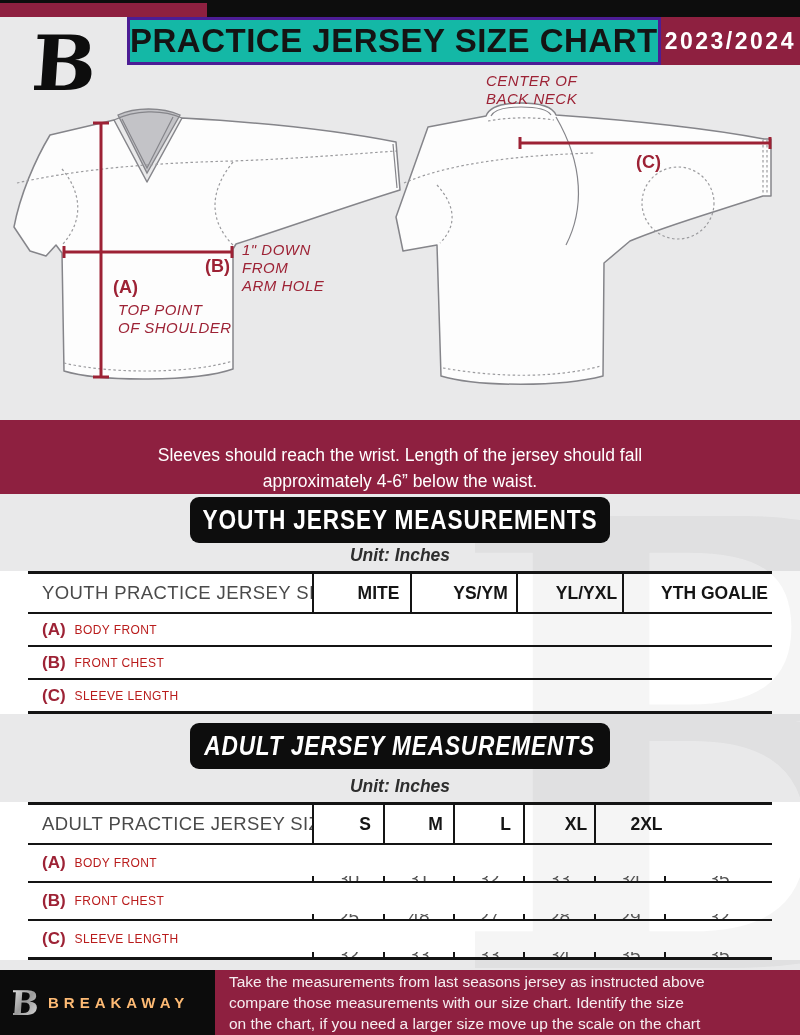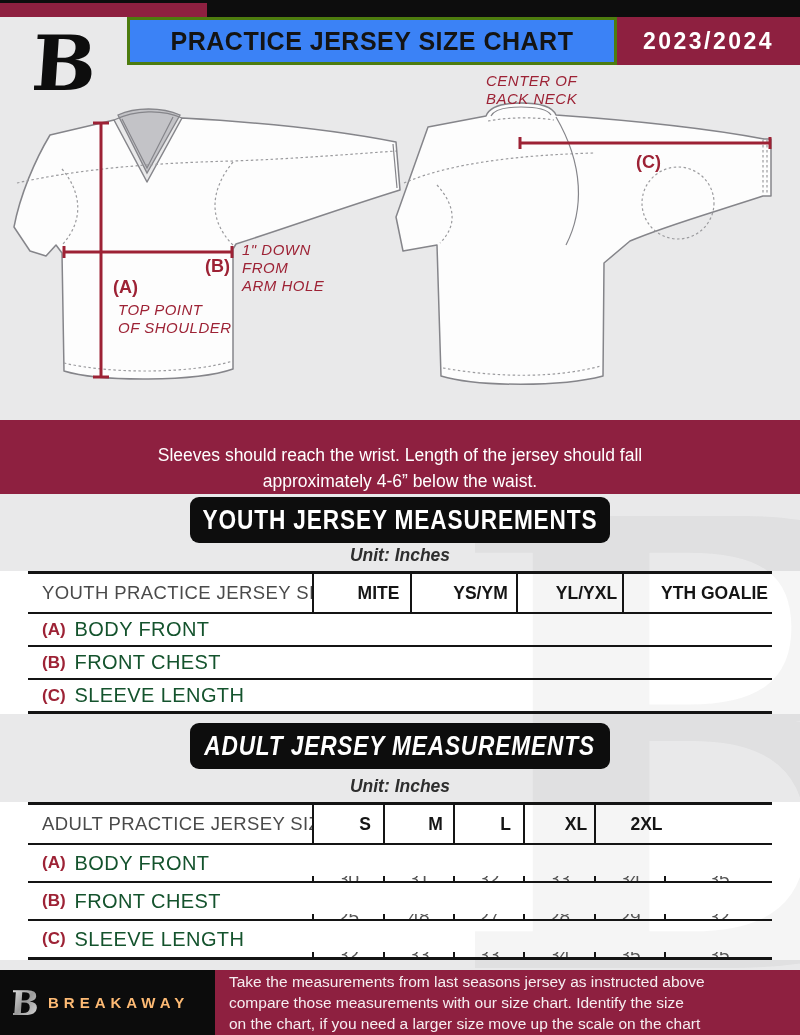--- a/index.html
+++ b/index.html
@@ -5,23 +5,23 @@
   html,body { margin:0; padding:0; }
   .page {
     position:relative; width:800px; height:1035px; overflow:hidden;
     background:#e9e9ea; font-family:"Liberation Sans", sans-serif;
   }
   
   .top-line   { position:absolute; left:0; top:0; width:800px; height:4px; background:#0d0d0d; }
   .top-maroon { position:absolute; left:0; top:3px; width:207px; height:14px; background:#8e2040; }
   .top-black  { position:absolute; left:207px; top:0; width:593px; height:17px; background:#0d0d0d; }
   .title-row  { position:absolute; left:127px; top:17px; width:673px; height:48px; display:flex; }
-  .title-box  { flex:1; background:#3b82f6; border:3px solid #4d7c0f; box-sizing:border-box;
+  .title-box  { flex:1; background:#14b8a6; border:3px solid #4c1d95; box-sizing:border-box;
                 display:flex; align-items:center; justify-content:center;
-                font-size:25px; font-weight:bold; letter-spacing:.5px; color:#141414; white-space:nowrap; }
+                font-size:33px; font-weight:bold; letter-spacing:.5px; color:#141414; white-space:nowrap; }
   .year-box   { width:183px; background:#8e2040; color:#fff; display:flex; align-items:center; justify-content:center;
                 font-size:23px; font-weight:bold; letter-spacing:2.5px; }
   .logo-top   { position:absolute; left:34px; top:24px; width:66px; height:80px; }
   
   .diagram { position:absolute; left:0; top:65px; width:800px; height:356px; }
   
   .banner { position:absolute; left:0; top:420px; width:800px; height:74px; background:#8e2040;
             color:#fff; display:flex; flex-direction:column; align-items:center; justify-content:flex-end;
             font-size:17.5px; line-height:26px; text-align:center; z-index:3; }
   
@@ -50,21 +50,21 @@
   .table-adult .t-row { grid-template-columns:284px 71px 70px 70px 71px 70px 1fr; }
   .t-row + .t-row { border-top:2px solid #141414; }
   .t-header { height:38px; } 
   .table-youth .t-data { height:31px; } .table-adult .t-data { height:36px; }
   .t-cell { display:flex; align-items:center; justify-content:center; border-left:2px solid #141414; overflow:hidden; }
   .t-cell:first-child { border-left:none; justify-content:flex-start; padding-left:14px; }
   .t-size-label { font-size:18.5px; color:#4a4a4a; letter-spacing:.4px; white-space:nowrap; }
   .t-col-header { font-weight:bold; font-size:17.5px; color:#151515;padding-left:33px; }
   .t-value { font-size:19px; color:#555;margin-top:31px; }
   .row-key { color:#9d2235; font-weight:bold; font-size:17px; margin-right:9px; }
-  .row-name { font-size:20px; color:#14532d; letter-spacing:.4px; }
+  .row-name { font-size:12px; color:#b91c1c; letter-spacing:.4px; }
   
   .footer { position:absolute; left:0; top:970px; width:800px; height:65px; display:flex; z-index:5; }
   .footer-left { width:215px; background:#0c0c0c; display:flex; align-items:center; padding-left:13px; gap:9px; box-sizing:border-box; }
   .brand { color:#fdba74; font-weight:bold; font-size:15px; letter-spacing:5px; white-space:nowrap; }
   .footer-right { flex:1; background:#8e2040; color:#f6edf0; display:flex; flex-direction:column; justify-content:center;
                   padding-left:14px; font-size:15.5px; line-height:21px; }
   
   .jersey { fill:#fdfdfd; stroke:#85858a; stroke-width:1.5; stroke-linejoin:round; }
   .seam { fill:none; stroke:#9b9b9e; stroke-width:1.2; stroke-dasharray:2.5 2.5; }
   .solidseam { fill:none; stroke:#85858a; stroke-width:1.2; }

